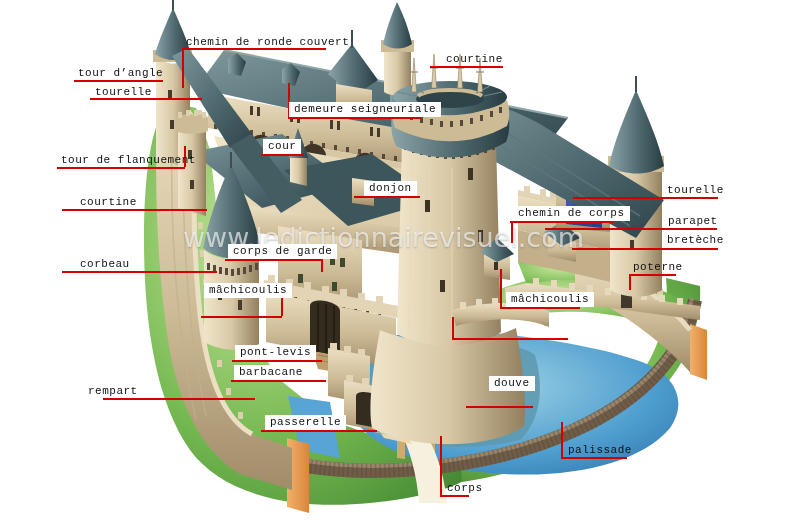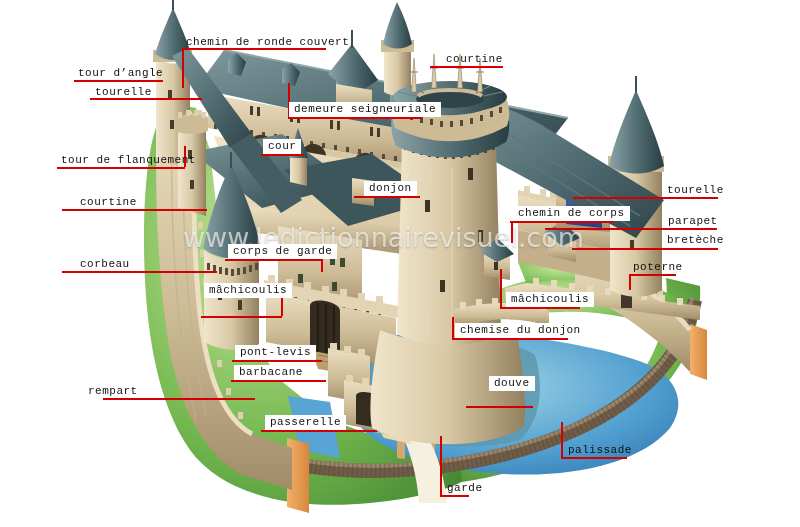--- a/index.html
+++ b/index.html
@@ -505,28 +505,27 @@
 <div class="lbl" style="left:61px;top:154px">tour de flanquement</div>
 <div class="lbl" style="left:80px;top:196px">courtine</div>
 <div class="lbl" style="left:80px;top:258px">corbeau</div>
 <div class="lbl" style="left:88px;top:385px">rempart</div>
 <div class="lbl" style="left:446px;top:53px">courtine</div>
 <div class="lbl" style="left:667px;top:184px">tourelle</div>
 <div class="lbl" style="left:668px;top:215px">parapet</div>
 <div class="lbl" style="left:667px;top:234px">bretèche</div>
 <div class="lbl" style="left:633px;top:261px">poterne</div>
 <div class="lbl" style="left:568px;top:444px">palissade</div>
-<div class="lbl" style="left:447px;top:482px">garde</div>
+<div class="lbl" style="left:447px;top:482px">corps</div>
 
 <div class="lbl boxed" style="left:289px;top:102px">demeure seigneuriale</div>
 <div class="lbl boxed" style="left:263px;top:139px">cour</div>
 <div class="lbl boxed" style="left:364px;top:181px">donjon</div>
 <div class="lbl boxed" style="left:513px;top:206px">chemin de corps</div>
 <div class="lbl boxed" style="left:506px;top:292px">mâchicoulis</div>
-<div class="lbl boxed" style="left:455px;top:323px">chemise du donjon</div>
 <div class="lbl boxed" style="left:228px;top:244px">corps de garde</div>
 <div class="lbl boxed" style="left:204px;top:283px">mâchicoulis</div>
 <div class="lbl boxed" style="left:235px;top:345px">pont-levis</div>
 <div class="lbl boxed" style="left:234px;top:365px">barbacane</div>
 <div class="lbl boxed" style="left:265px;top:415px">passerelle</div>
 <div class="lbl boxed" style="left:489px;top:376px">douve</div>
 
 </div>
 
 </body></html>

